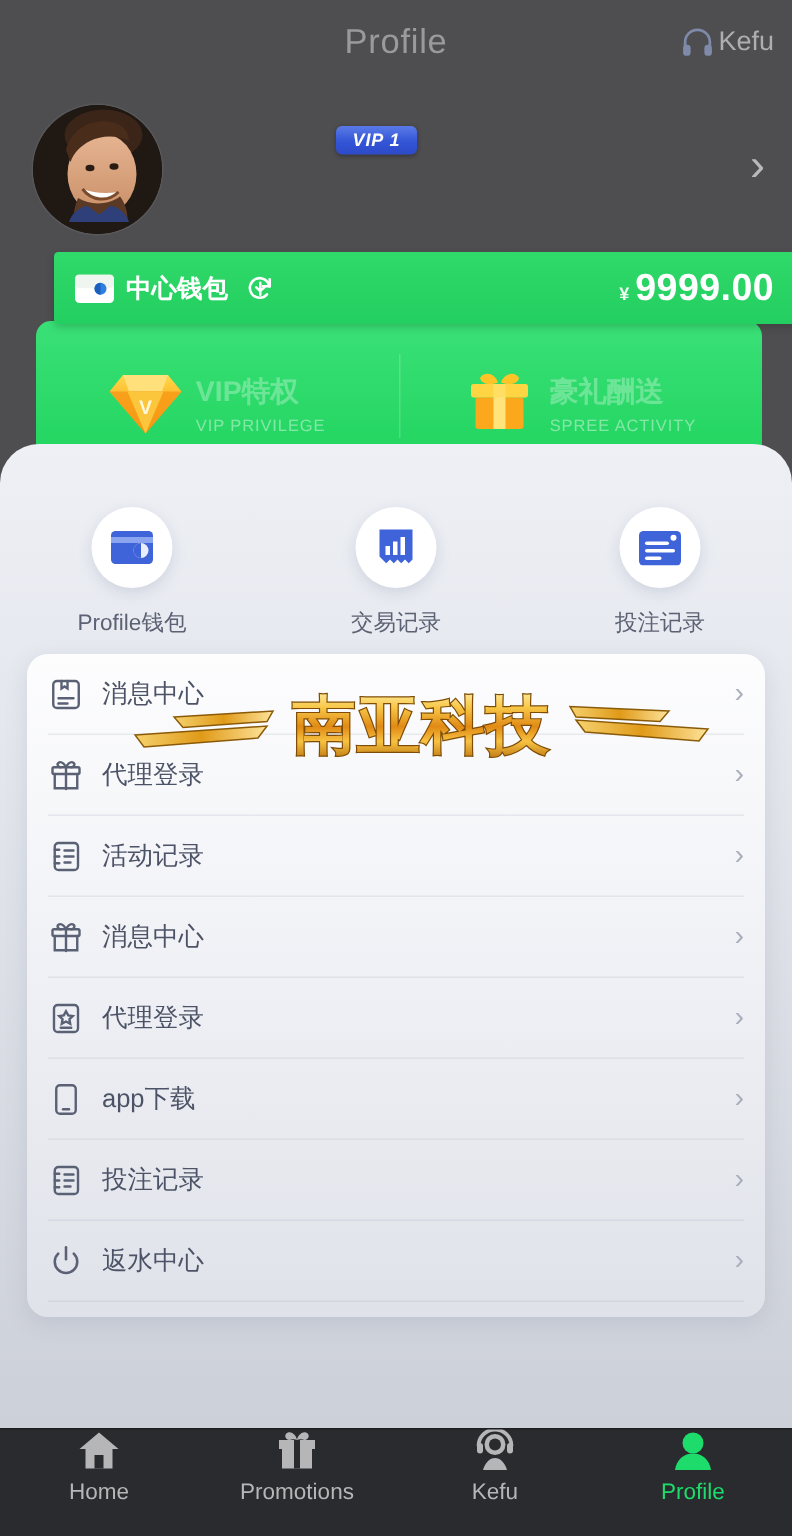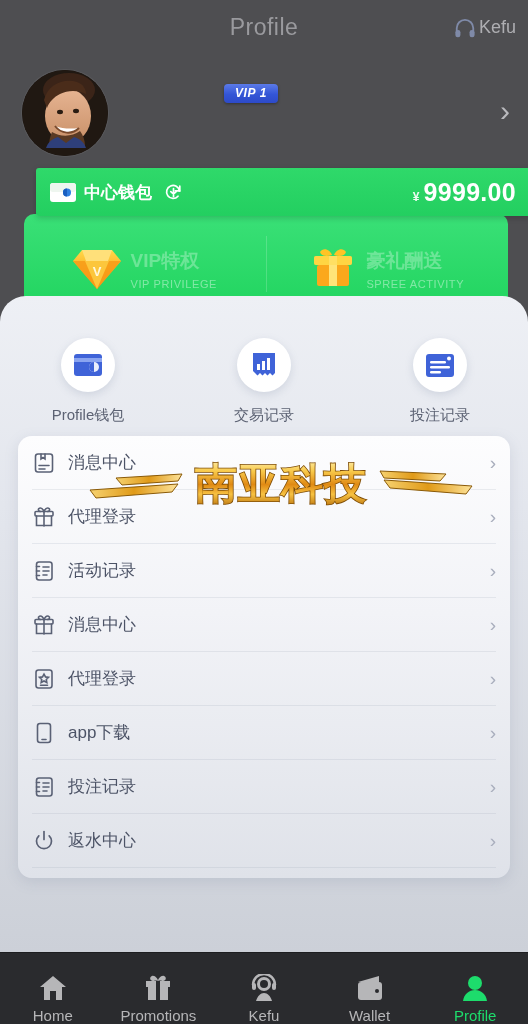--- a/index.html
+++ b/index.html
@@ -162,21 +162,21 @@
     z-index: 9;
     text-align: right;
   }
   .watermark svg { width: 390px; height: 68px; display: block; }
 
   
   .bottom-nav {
     position: absolute; left: 0; bottom: 0;
     width: 528px; height: 72px;
     background: #2a2b2e;
-    display: flex; align-items: flex-end;
+    display: flex; align-items: flex-start;
     z-index: 10;
     border-top: 1px solid #1d1e20;
   }
   .nav-item {
     flex: 1; display: flex; flex-direction: column;
     align-items: center; gap: 5px;
   }
   .nav-icon { width: 30px; height: 28px; display: block; }
   .nav-label { font-size: 15px; color: #b6b6b8; }
   .nav-item.active .nav-label { color: #1ddc6c; }
@@ -503,30 +503,20 @@
           <circle cx="15" cy="10" r="4" fill="#2a2b2e"></circle>
           <path d="M4 11a11 11 0 0 1 22 0" stroke="#b6b6b8" stroke-width="2.5" fill="none"></path>
           <rect x="3" y="9" width="4" height="7" rx="2" fill="#b6b6b8"></rect>
           <rect x="23" y="9" width="4" height="7" rx="2" fill="#b6b6b8"></rect>
           <path d="M7 27c1.5-5 4.5-8 8-8s6.5 3 8 8z" fill="#b6b6b8"></path>
         </svg>
       </span>
       <span class="nav-label">Kefu</span>
     </div>
 
-    <div class="nav-item">
-      <span class="nav-icon">
-        <svg viewBox="0 0 30 28" xmlns="http://www.w3.org/2000/svg">
-          <path d="M3 8 24 2v6z" fill="#b6b6b8"></path>
-          <rect x="3" y="8" width="24" height="18" rx="3" fill="#b6b6b8"></rect>
-          <circle cx="22" cy="17" r="2" fill="#2a2b2e"></circle>
-        </svg>
-      </span>
-      <span class="nav-label">Wallet</span>
-    </div>
 
     <div class="nav-item active">
       <span class="nav-icon">
         <svg viewBox="0 0 30 28" xmlns="http://www.w3.org/2000/svg">
           <circle cx="15" cy="9" r="7" fill="#1ddc6c"></circle>
           <path d="M3 27c1-7 6-11 12-11s11 4 12 11z" fill="#1ddc6c"></path>
         </svg>
       </span>
       <span class="nav-label">Profile</span>
     </div>

